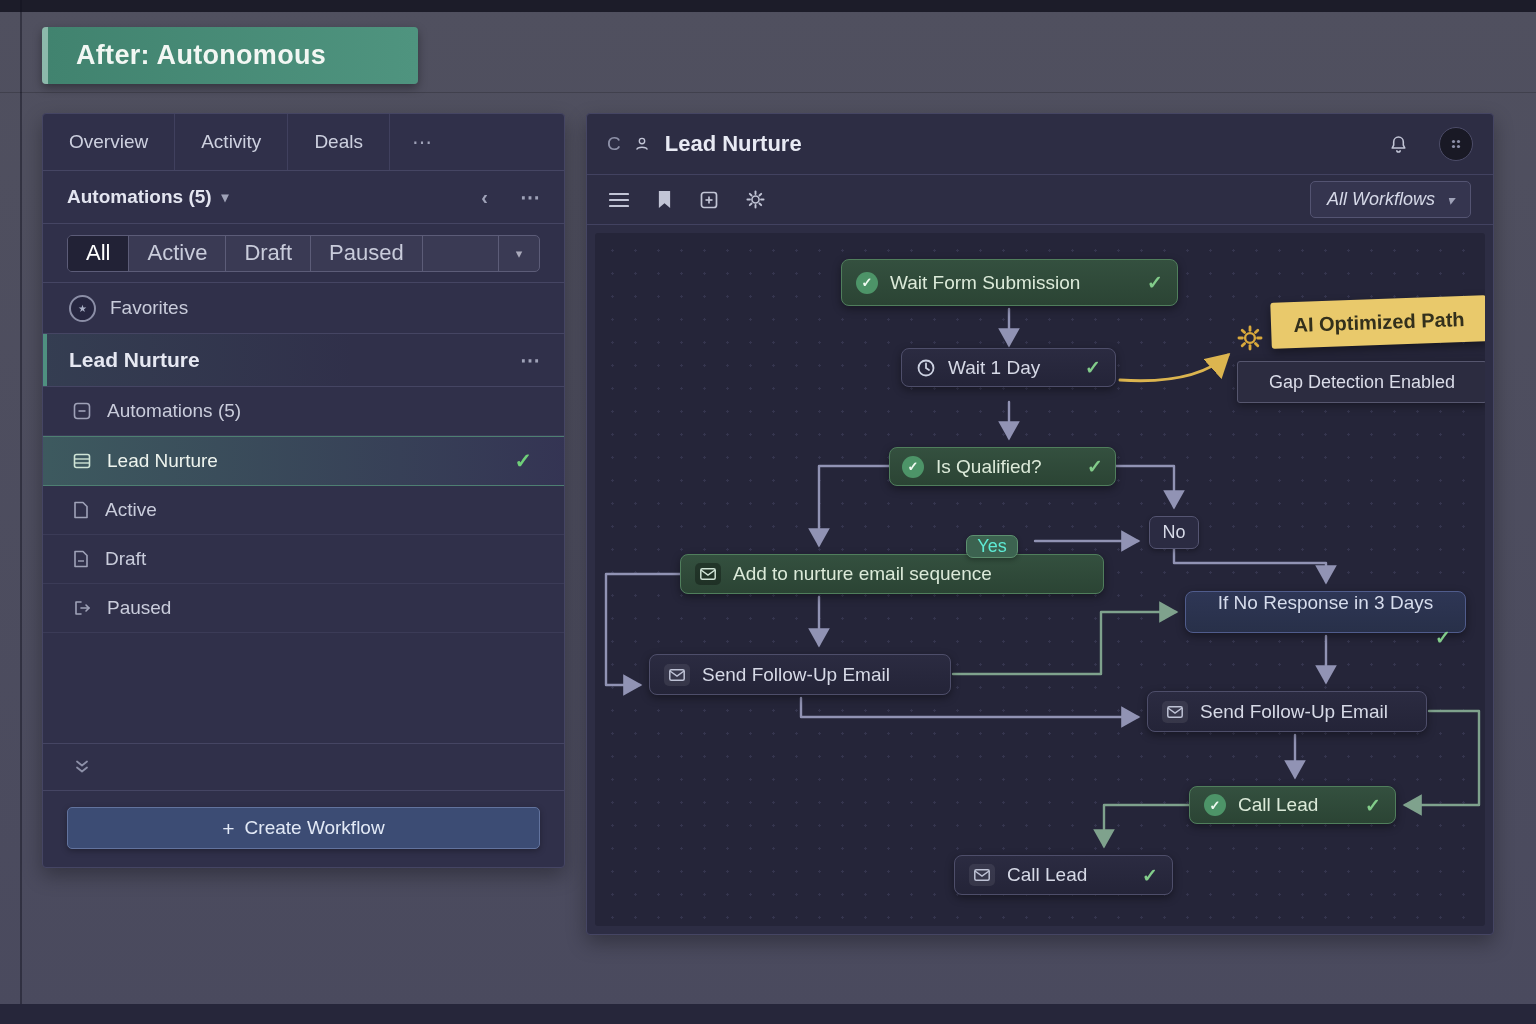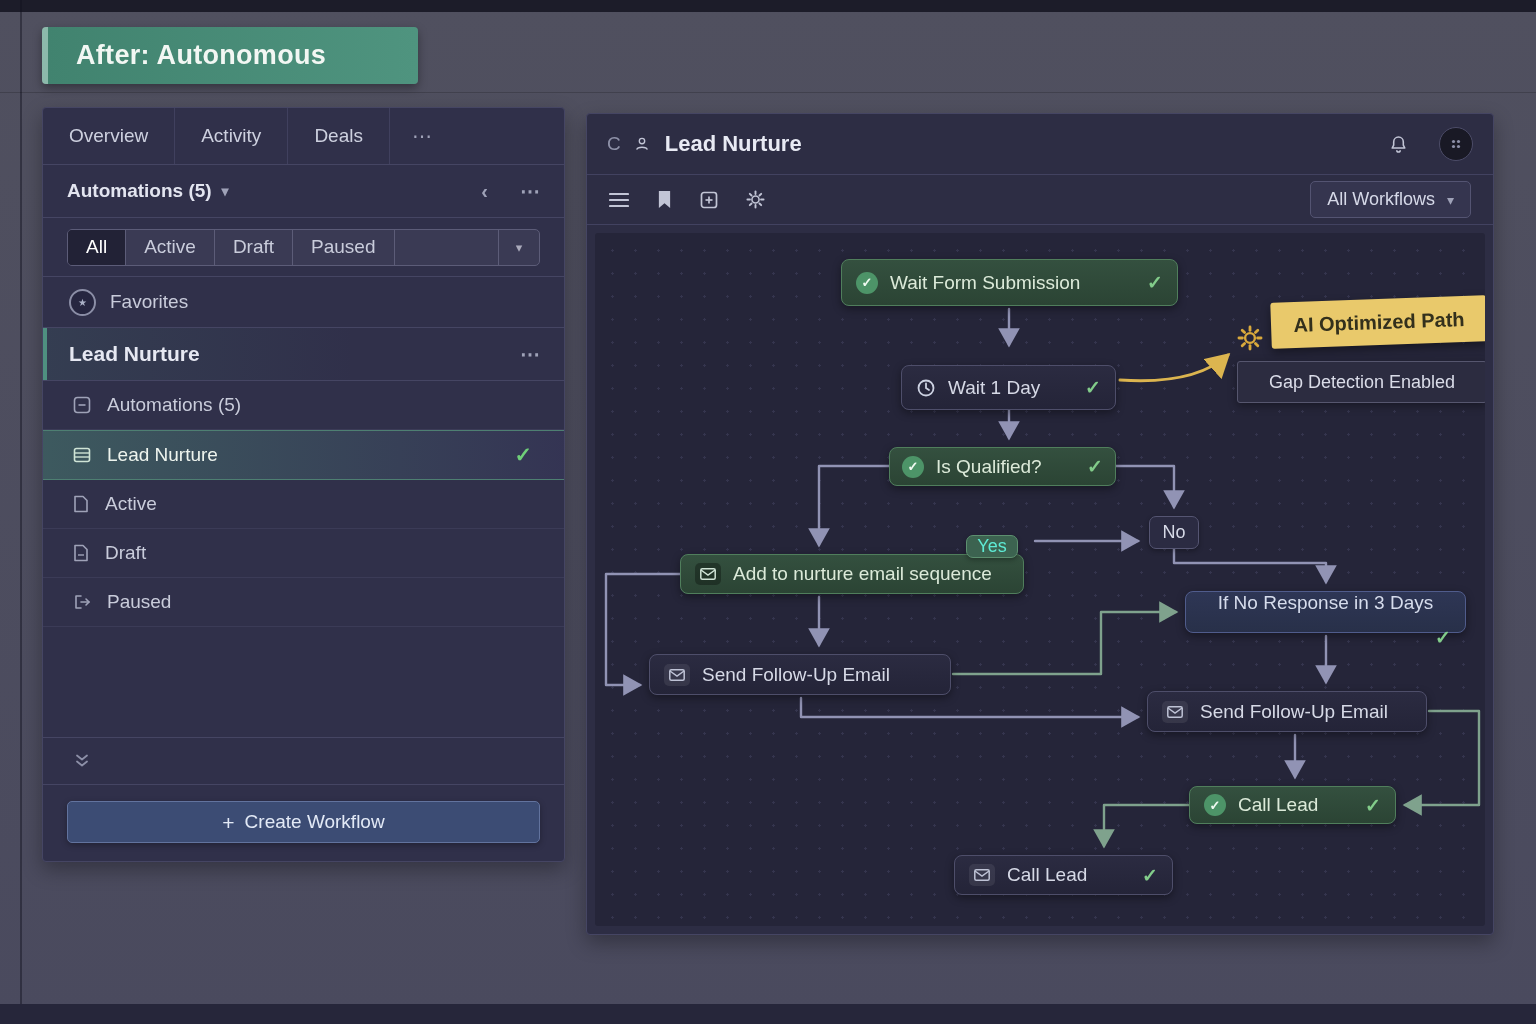--- a/index.html
+++ b/index.html
@@ -11,38 +11,38 @@
   .h-seam{position:absolute;top:92px;left:0;right:0;height:1px;background:rgba(0,0,0,.18);}
 
   
   .badge{position:absolute;left:42px;top:27px;width:376px;height:57px;
          background:linear-gradient(90deg,#41836f,#4f947f);border-left:6px solid rgba(255,255,255,.35);
          border-radius:4px;display:flex;align-items:center;padding-left:28px;box-sizing:border-box;
          box-shadow:0 4px 10px rgba(0,0,0,.35);}
   .badge span{color:#f2f7f3;font-size:27px;font-weight:bold;letter-spacing:.3px;}
 
   
-  .sidebar{position:absolute;left:42px;top:107px;width:523px;height:755px;background:#30304a;
+  .sidebar{position:absolute;left:42px;top:113px;width:523px;height:755px;background:#30304a;
            border:1px solid #454563;border-radius:4px;box-sizing:border-box;display:flex;
            flex-direction:column;box-shadow:0 8px 20px rgba(0,0,0,.3);}
   .tabs{height:56px;display:flex;align-items:stretch;border-bottom:1px solid #454563;
         color:#cdd0df;font-size:19px;flex:none;}
   .tab{display:flex;align-items:center;padding:0 26px;border-right:1px solid #40405e;cursor:default;}
   .tab-more{display:flex;align-items:center;padding:0 22px;color:#9fa2b8;font-size:20px;}
 
   .autos-header{height:52px;display:flex;align-items:center;padding:0 24px;border-bottom:1px solid #454563;
                 color:#e3e5f0;font-size:19px;font-weight:bold;gap:10px;flex:none;}
   .caret{color:#9fa2b8;font-size:14px;}
   .sp{flex:1;}
   .icon-muted{color:#9fa2b8;font-size:20px;line-height:1;}
 
   .filter-row{height:58px;display:flex;align-items:center;padding:0 24px;border-bottom:1px solid #454563;flex:none;}
   .seg{display:flex;align-items:stretch;height:35px;border:1px solid #5c5c78;border-radius:5px;
        overflow:hidden;flex:1;background:#3a3a54;}
-  .seg>div{display:flex;align-items:center;justify-content:center;padding:0 18px;font-size:19px;
+  .seg>div{display:flex;align-items:center;justify-content:center;padding:0 18px;font-size:22px;
            color:#c9ccdb;border-right:1px solid #5c5c78;}
   .seg .active-seg{background:#222236;color:#ffffff;}
   .seg .blank{flex:1;}
   .seg .chev{width:40px;padding:0;border-right:none;color:#aab;font-size:13px;}
 
   .fav-row{height:50px;display:flex;align-items:center;padding:0 26px;border-bottom:1px solid #454563;
            color:#c9ccdb;font-size:19px;gap:14px;flex:none;}
   .fav-icon{width:23px;height:23px;border-radius:50%;border:2px solid #8b8ea6;background:#262640;
             color:#aab0c6;display:flex;align-items:center;justify-content:center;font-size:10px;flex:none;}
 
@@ -75,21 +75,21 @@
                gap:12px;flex:none;}
   .crumb{color:#8e91a8;font-size:19px;}
   .user-ico,.bell,.tb-ico{color:#c2c5d6;display:flex;}
   .main-title{color:#e8eaf4;font-size:22px;font-weight:600;margin-left:2px;}
   .avatar-badge{width:32px;height:32px;border-radius:50%;background:#191925;border:1px solid #4c4c68;
                 display:flex;align-items:center;justify-content:center;color:#8d90a8;margin-left:18px;}
 
   .toolbar{height:49px;display:flex;align-items:center;padding:0 22px;border-bottom:1px solid #424260;
            gap:28px;flex:none;}
   .wf-btn{height:33px;display:flex;align-items:center;gap:12px;padding:1px 16px;background:#35354f;
-          border:1px solid #545472;border-radius:5px;color:#d6d9e8;font-size:18px;}
+          border:1px solid #545472;border-radius:5px;color:#d6d9e8;font-size:18px;font-style:italic;}
 
   .canvas{position:relative;flex:1;margin:8px;background:#252539;border-radius:3px;overflow:hidden;
           background-image:radial-gradient(circle,#35354e 1.2px,transparent 1.4px);
           background-size:23px 23px;background-position:6px 6px;}
   .edges{position:absolute;left:0;top:0;}
 
   .node{position:absolute;display:flex;align-items:center;gap:12px;padding:0 14px;border-radius:8px;
         font-size:19px;box-sizing:border-box;box-shadow:0 3px 8px rgba(0,0,0,.38);}
   .node .label{white-space:nowrap;}
   .node-green{background:linear-gradient(180deg,#34503f,#2b4434);border:1.5px solid #507e5c;color:#dcead9;}
@@ -112,23 +112,23 @@
   #ai-box{position:absolute;left:676px;top:66px;width:216px;height:46px;background:#e9c96b;color:#33301c;
           font-weight:bold;font-size:20px;display:flex;align-items:center;justify-content:center;
           border-radius:3px;transform:rotate(-2deg);box-shadow:0 4px 10px rgba(0,0,0,.4);}
   #gear-y{position:absolute;left:642px;top:92px;color:#d9a93c;display:flex;}
   #gap-box{position:absolute;left:642px;top:128px;width:248px;height:40px;background:#2c2c40;
            border:1px solid #56566e;color:#dadce8;font-size:18px;display:flex;align-items:center;
            justify-content:center;border-radius:3px;box-shadow:0 3px 8px rgba(0,0,0,.35);}
 
   
   #n-lead{left:246px;top:26px;width:337px;height:47px;}
-  #n-wait{left:306px;top:132px;width:215px;height:45px;}
+  #n-wait{left:306px;top:115px;width:215px;height:39px;}
   #n-qual{left:294px;top:214px;width:227px;height:39px;padding:0 12px;}
-  #n-nurture{left:85px;top:321px;width:344px;height:40px;}
+  #n-nurture{left:85px;top:321px;width:424px;height:40px;}
   #n-ful{left:54px;top:421px;width:302px;height:41px;}
   #n-nores{left:590px;top:358px;width:281px;height:42px;flex-direction:column;}
   #n-fur{left:552px;top:458px;width:280px;height:41px;}
   #n-call{left:594px;top:553px;width:207px;height:38px;}
   #n-call2{left:359px;top:622px;width:219px;height:40px;}
 </style>
 </head>
 <body>
 
 <div class="page">

